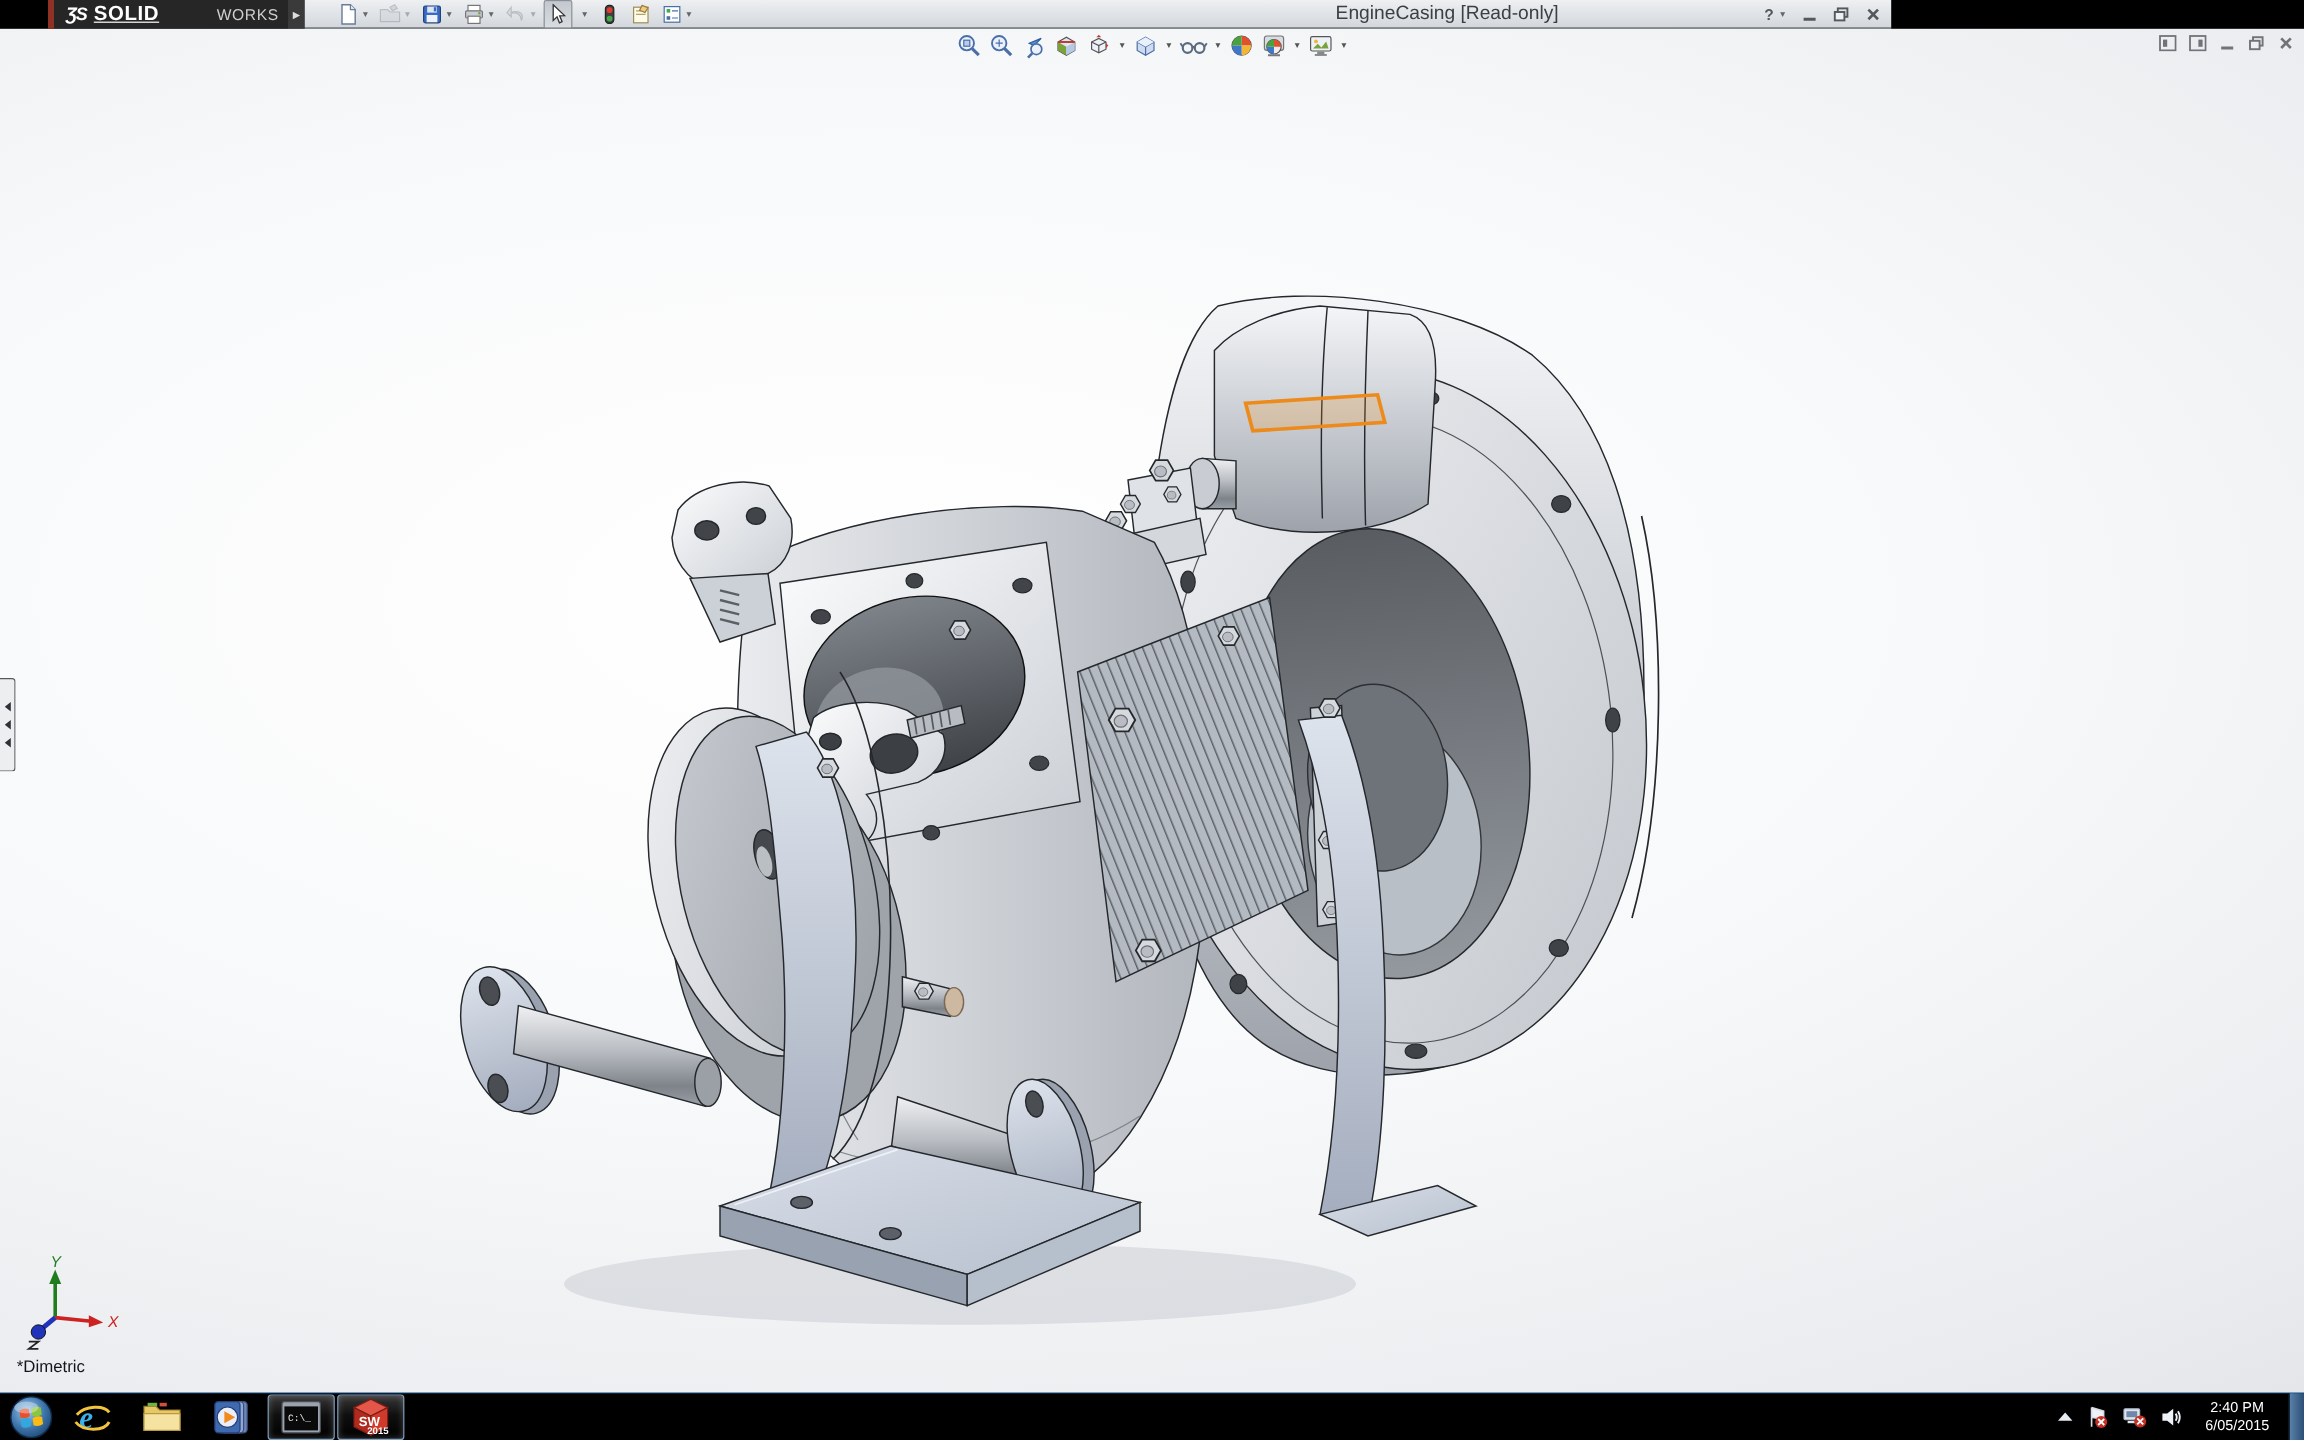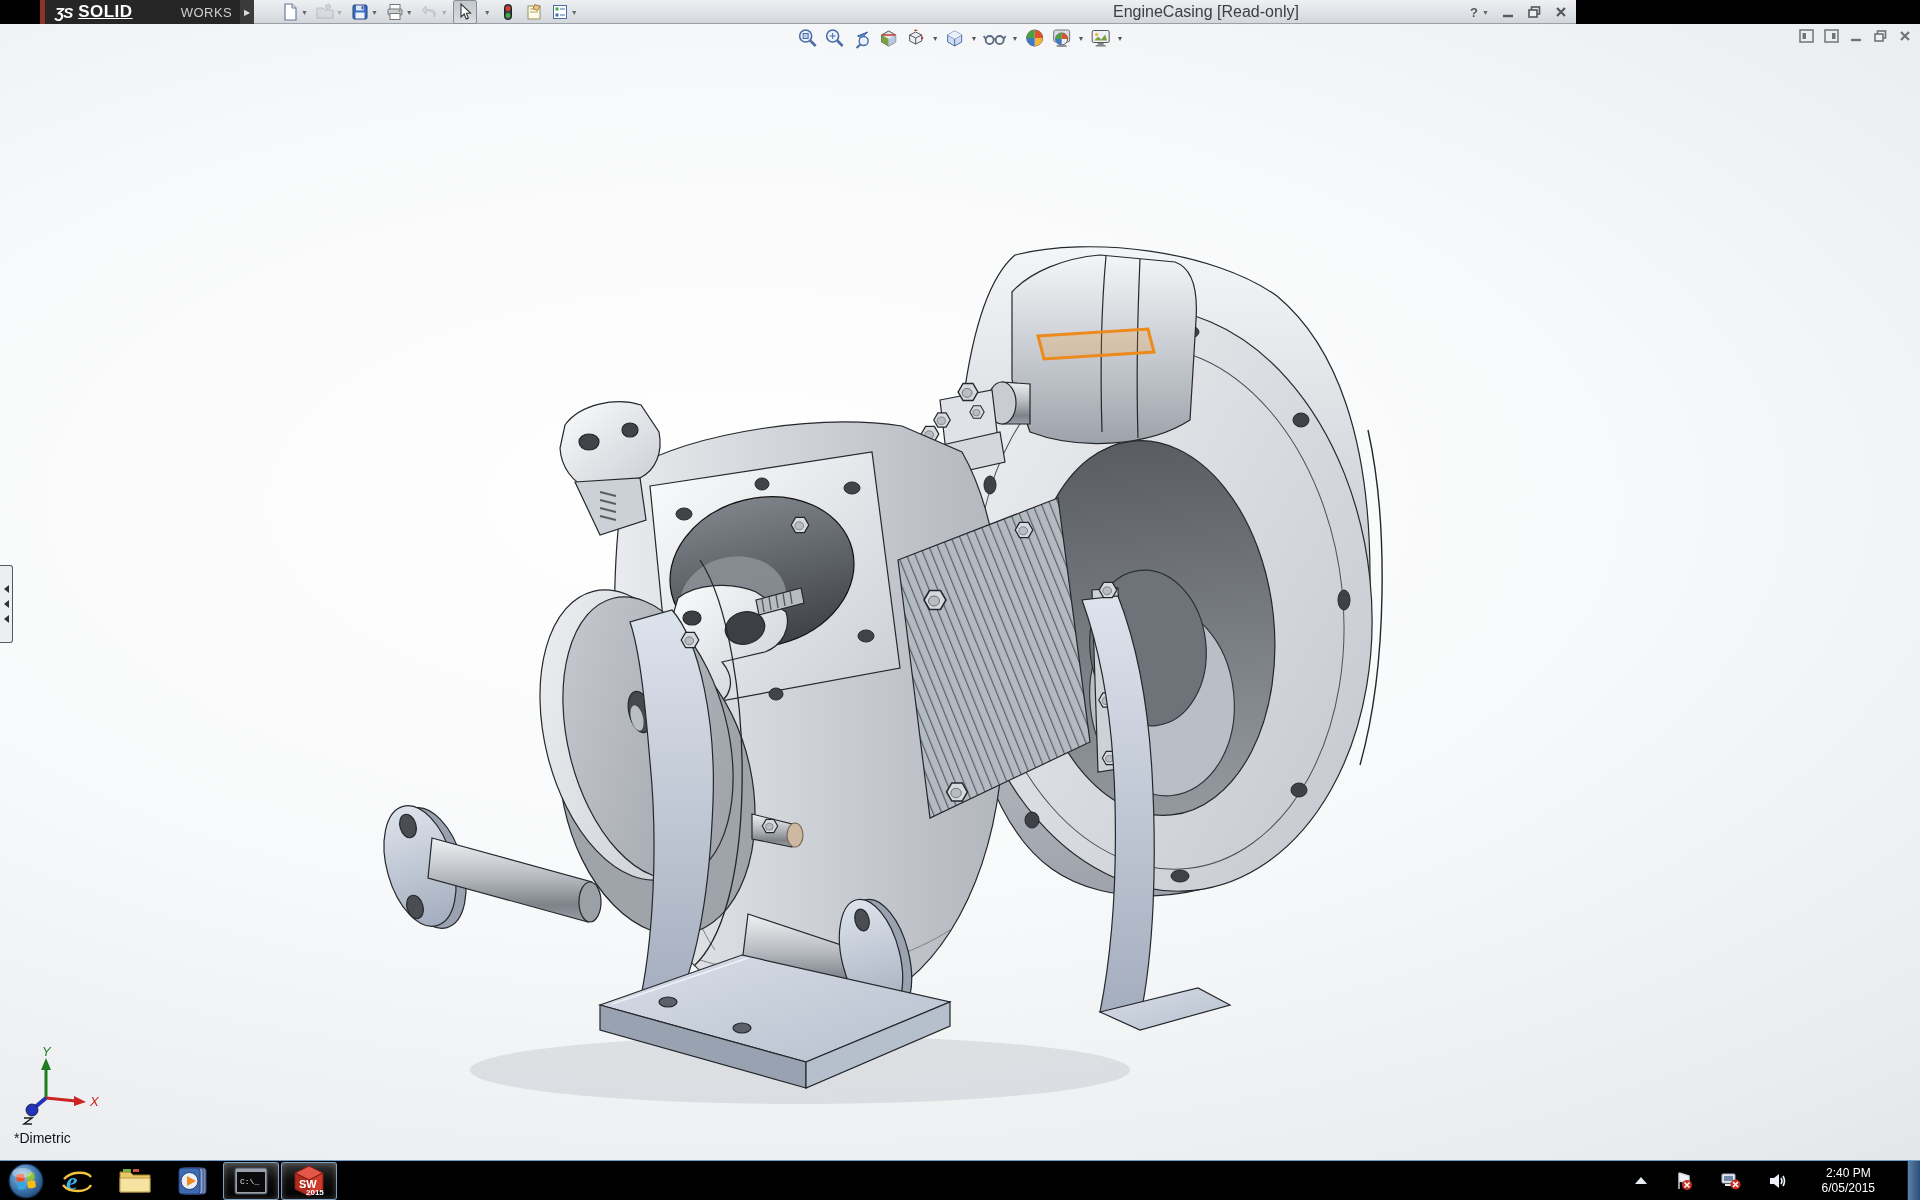--- a/index.html
+++ b/index.html
@@ -51,21 +51,21 @@
 
   
   .taskbar { position:absolute; bottom:0; left:0; width:1920px; height:40px; z-index:40;
     background:linear-gradient(#4a7bad 0%, #27507d 10%, #173털a 0), linear-gradient(#446f9e 0%, #24496f 12%, #16314f 55%, #102540 100%);
     border-top:1px solid #6f9cc9; display:flex; align-items:center; }
   .tb-apps { display:flex; align-items:center; height:40px; }
   .app-btn { width:56px; height:38px; margin:1px 1px; border-radius:3px; display:flex; align-items:center; justify-content:center; position:relative; }
   .app-btn.active { background:linear-gradient(rgba(255,255,255,.22), rgba(255,255,255,.06) 45%, rgba(0,0,0,.15));
     border:1px solid rgba(140,175,210,.9); box-shadow:inset 0 0 6px rgba(255,255,255,.25); }
   .start-orb { width:44px; height:40px; display:flex; align-items:center; justify-content:center; margin-left:4px; }
-  .tray { margin-left:auto; display:flex; align-items:center; gap:26px; height:40px; }
+  .tray { margin-left:auto; display:flex; align-items:center; gap:10px; height:40px; }
   .tray-icon { display:flex; align-items:center; justify-content:center; }
   .clock { color:#fff; font-size:12px; text-align:center; line-height:15px; margin:0 6px 0 8px; text-shadow:0 1px 2px rgba(0,0,0,.7); }
   .show-desktop { width:13px; height:40px; background:linear-gradient(90deg,#5c81a8,#2b4f76); border-left:1px solid #0f2238; }
 </style>
 </head>
 <body>
 
 <div id="app">
 
   <div class="titlebar">

